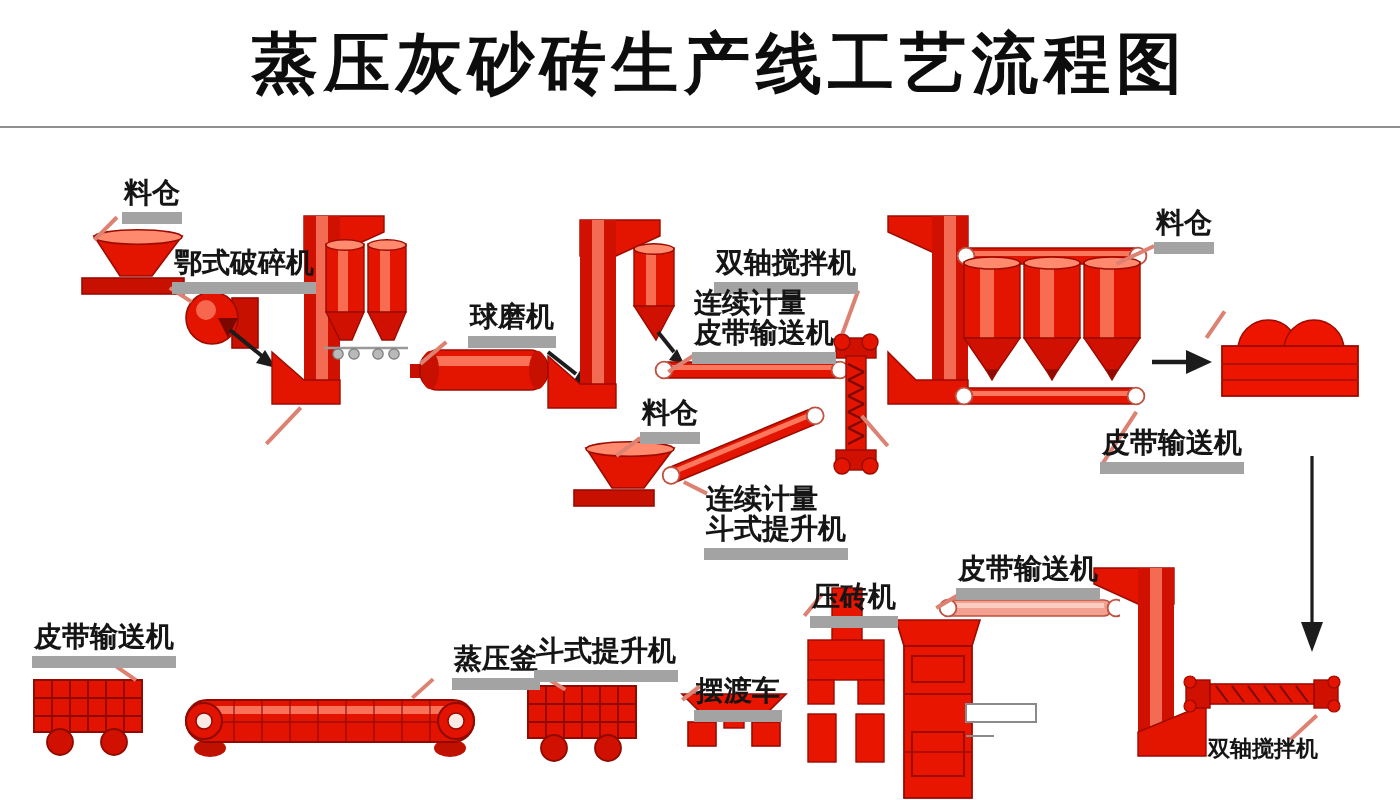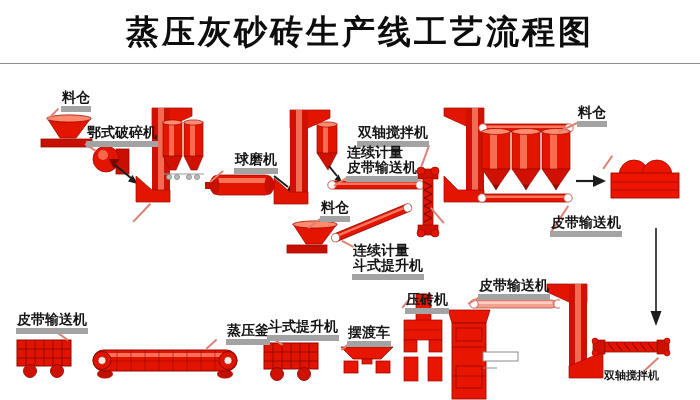--- a/index.html
+++ b/index.html
@@ -304,16 +304,16 @@
   <div class="lbl" style="left:320px;top:200px">料仓</div>
   <div class="lbl lbl2" style="left:352px;top:243px">
     <span>连续计量</span><br>
     <span>斗式提升机</span>
   </div>
   <div class="lbl" style="left:405px;top:292px">压砖机</div>
   <div class="lbl" style="left:478px;top:278px">皮带输送机</div>
   <div class="lbl" style="left:16px;top:312px">皮带输送机</div>
   <div class="lbl" style="left:226px;top:323px">蒸压釜</div>
   <div class="lbl" style="left:267px;top:319px">斗式提升机</div>
-  <div class="lbl" style="left:347px;top:325px">摆渡车</div>
+  <div class="lbl" style="left:347px;top:339px">摆渡车</div>
   <div class="lbl-sm" style="left:604px;top:369px">双轴搅拌机</div>
 
 </div>
 
 </body></html>

